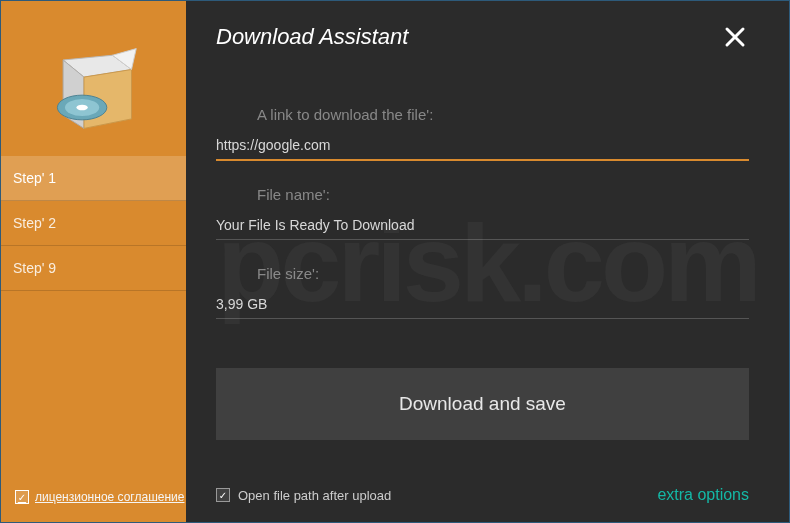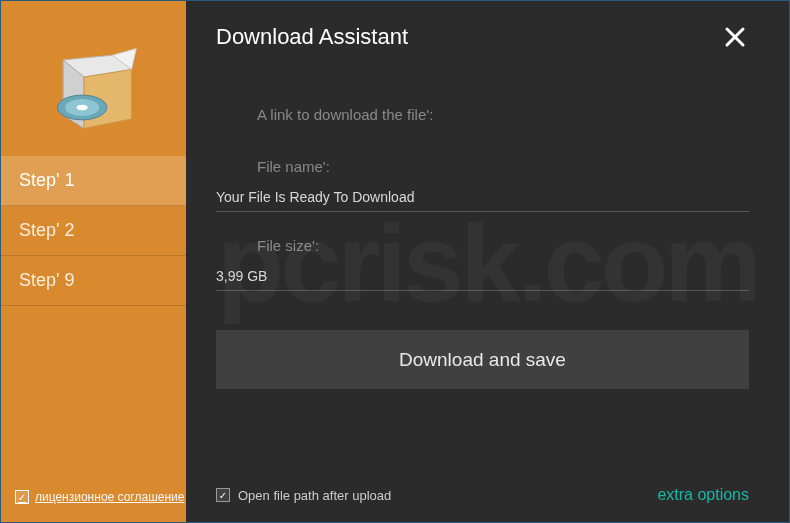--- a/index.html
+++ b/index.html
@@ -45,23 +45,23 @@
       width: 95px;
       height: 95px;
     }
     
     .steps {
       display: flex;
       flex-direction: column;
     }
     
     .step {
-      padding: 14px 18px;
-      color: #fff;
-      font-size: 18px;
+      padding: 14px 12px;
+      color: #fff;
+      font-size: 14px;
       border-bottom: 1px solid rgba(0,0,0,0.15);
     }
     
     .step.active {
       background: rgba(255,255,255,0.18);
       color: #fff;
     }
     
     .step.inactive {
       color: rgba(255,255,255,0.85);
@@ -90,20 +90,21 @@
       padding: 22px 40px 20px 30px;
       display: flex;
       flex-direction: column;
     }
     
     .title-row {
       display: flex;
       justify-content: space-between;
       align-items: center;
       margin-bottom: 55px;
+      font-style: italic;
     }
     
     .title {
       color: #fff;
       font-size: 22px;
       font-weight: 400;
     }
     
     .close-btn {
       color: #fff;
@@ -138,22 +139,22 @@
       font-size: 14px;
       padding: 4px 0 6px 0;
       outline: none;
     }
     
     .field-input.gray-line {
       border-bottom: 1px solid #555;
     }
     
     .download-btn {
-      margin-top: 14px;
-      height: 59px;
+      margin-top: 24px;
+      height: 72px;
       background: rgba(90,90,90,0.45);
       color: #e8e8e8;
       font-size: 19px;
       display: flex;
       align-items: center;
       justify-content: center;
       cursor: pointer;
       border: none;
       width: 100%;
     }
@@ -263,20 +264,21 @@
       <div class="close-btn">
         <svg width="22" height="22" viewBox="0 0 22 22">
           <line x1="3" y1="3" x2="19" y2="19" stroke="#fff" stroke-width="3" stroke-linecap="round"></line>
           <line x1="19" y1="3" x2="3" y2="19" stroke="#fff" stroke-width="3" stroke-linecap="round"></line>
         </svg>
       </div>
     </div>
 
     <div class="field-group">
       <div class="field-label">A link to download the file':</div>
+      <input class="field-input" type="text" value="https://google.com" style="">
     </div>
 
     <div class="field-group">
       <div class="field-label">File name':</div>
       <input class="field-input gray-line" type="text" value="Your File Is Ready To Download" style="">
     </div>
 
     <div class="field-group">
       <div class="field-label">File size':</div>
       <input class="field-input gray-line" type="text" value="3,99 GB" style="">

